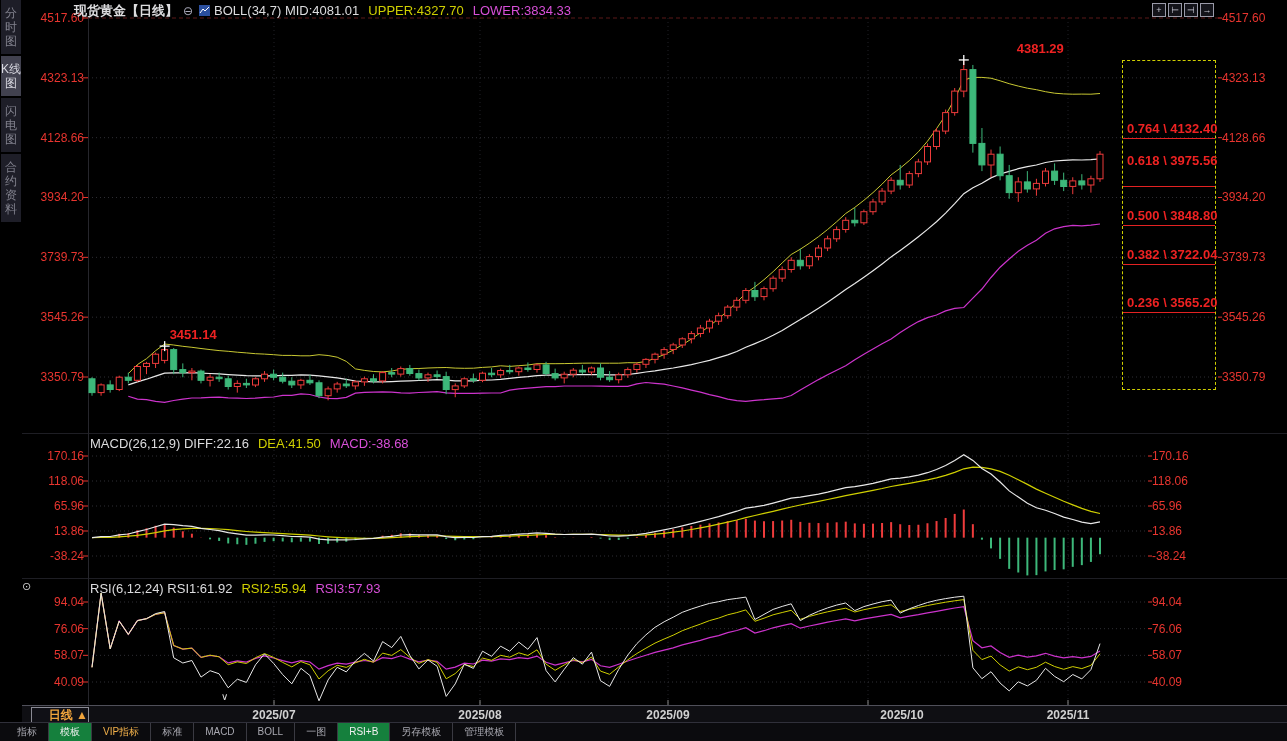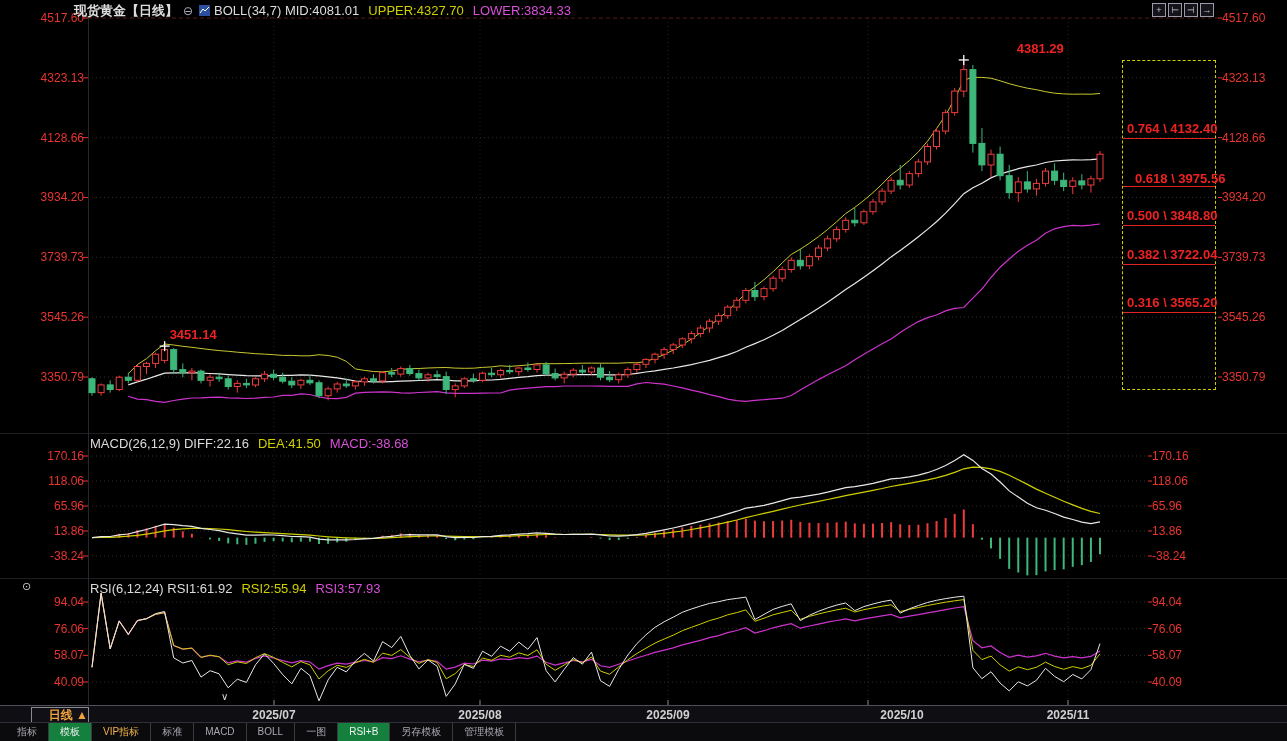--- a/index.html
+++ b/index.html
@@ -460,20 +460,26 @@
       <polyline points="92.0,537.7 101.1,536.7 110.2,536.5 119.2,534.9 128.3,534.0 137.4,531.6 146.5,529.5 155.6,526.7 164.6,524.1 173.7,524.7 182.8,525.7 191.9,526.4 201.0,528.3 210.1,529.5 219.1,530.7 228.2,532.6 237.3,533.9 246.4,535.1 255.5,535.2 264.5,534.9 273.6,535.0 282.7,535.6 291.8,536.5 300.9,536.7 309.9,537.2 319.0,539.2 328.1,539.9 337.2,539.8 346.3,539.9 355.4,539.5 364.4,538.8 373.5,538.4 382.6,537.1 391.7,536.3 400.8,535.0 409.8,534.6 418.9,534.9 428.0,534.8 437.1,534.9 446.2,536.7 455.2,537.6 464.3,537.4 473.4,537.5 482.5,536.7 491.6,536.3 500.6,535.4 509.7,534.9 518.8,534.1 527.9,533.7 537.0,532.8 546.1,533.3 555.1,534.2 564.2,534.5 573.3,534.3 582.4,534.4 591.5,534.1 600.5,534.9 609.6,536.0 618.7,536.2 627.8,535.7 636.9,534.7 645.9,533.4 655.0,531.7 664.1,529.9 673.2,528.0 682.3,525.9 691.4,523.7 700.4,521.4 709.5,519.0 718.6,516.6 727.7,513.9 736.8,511.2 745.8,508.2 754.9,506.9 764.0,505.3 773.1,503.1 782.2,500.7 791.2,498.1 800.3,497.1 809.4,495.7 818.5,494.1 827.6,492.1 836.6,489.9 845.7,487.6 854.8,486.7 863.9,485.1 873.0,483.3 882.1,481.2 891.1,478.8 900.2,478.2 909.3,476.9 918.4,475.2 927.5,472.7 936.5,469.5 945.6,465.5 954.7,460.5 963.8,454.8 972.9,460.4 981.9,468.4 991.0,474.1 1000.1,482.0 1009.2,490.9 1018.3,497.1 1027.4,503.3 1036.4,507.8 1045.5,510.2 1054.6,513.5 1063.7,517.1 1072.8,519.5 1081.8,522.1 1090.9,523.6 1100.0,521.8" fill="none" stroke="#e8e8e8" stroke-width="1.2"></polyline>
       <polyline points="92.0,667.3 101.1,593.2 110.2,648.8 119.2,621.0 128.3,634.4 137.4,620.6 146.5,618.7 155.6,614.3 164.6,612.7 173.7,645.5 182.8,649.1 191.9,648.1 201.0,657.4 210.1,655.3 219.1,656.7 228.2,662.9 237.3,660.9 246.4,662.1 255.5,658.4 264.5,655.9 273.6,658.0 282.7,660.7 291.8,662.9 300.9,660.6 309.9,662.0 319.0,669.1 328.1,665.6 337.2,663.1 346.3,664.1 355.4,662.1 364.4,660.5 373.5,661.8 382.6,657.6 391.7,658.6 400.8,655.8 409.8,659.1 418.9,661.8 428.0,660.1 437.1,661.4 446.2,669.2 455.2,667.1 464.3,663.1 473.4,664.0 482.5,660.1 491.6,661.1 500.6,658.8 509.7,659.6 518.8,657.6 527.9,658.7 537.0,656.1 546.1,662.2 555.1,665.1 564.2,662.8 573.3,660.5 582.4,661.8 591.5,659.3 600.5,665.8 609.6,667.4 618.7,664.2 627.8,661.0 636.9,658.0 645.9,655.2 655.0,652.4 664.1,650.1 673.2,647.8 682.3,644.9 691.4,642.6 700.4,640.3 709.5,637.7 718.6,635.6 727.7,632.7 736.8,630.5 745.8,627.7 754.9,633.1 764.0,630.7 773.1,627.8 782.2,625.7 791.2,623.6 800.3,628.2 809.4,626.0 818.5,624.1 827.6,622.2 836.6,620.5 845.7,618.9 854.8,620.9 863.9,618.9 873.0,617.4 882.1,615.8 891.1,614.4 900.2,617.9 909.3,616.2 918.4,614.7 927.5,612.9 936.5,611.3 945.6,609.7 954.7,608.0 963.8,606.6 972.9,640.6 981.9,647.8 991.0,645.9 1000.1,652.5 1009.2,657.3 1018.3,655.1 1027.4,657.1 1036.4,655.9 1045.5,653.3 1054.6,656.1 1063.7,657.9 1072.8,656.6 1081.8,657.9 1090.9,656.4 1100.0,650.9" fill="none" stroke="#cc33cc" stroke-width="1.2"></polyline>
       <polyline points="92.0,667.3 101.1,593.2 110.2,648.8 119.2,621.0 128.3,634.4 137.4,620.6 146.5,618.7 155.6,614.3 164.6,612.7 173.7,645.5 182.8,649.1 191.9,648.1 201.0,657.4 210.1,655.2 219.1,656.8 228.2,664.7 237.3,661.9 246.4,663.5 255.5,657.7 264.5,653.6 273.6,657.4 282.7,662.4 291.8,666.9 300.9,661.6 309.9,664.8 319.0,679.0 328.1,670.8 337.2,665.3 346.3,667.4 355.4,662.8 364.4,659.3 373.5,662.3 382.6,653.1 391.7,655.4 400.8,649.6 409.8,657.3 418.9,663.4 428.0,659.6 437.1,662.4 446.2,678.8 455.2,673.6 464.3,664.6 473.4,666.5 482.5,658.1 491.6,660.3 500.6,655.3 509.7,657.2 518.8,652.8 527.9,655.5 537.0,649.8 546.1,664.2 555.1,670.3 564.2,665.0 573.3,659.6 582.4,662.6 591.5,657.1 600.5,671.1 609.6,674.3 618.7,666.9 627.8,659.8 636.9,653.5 645.9,648.2 655.0,643.1 664.1,639.0 673.2,635.2 682.3,630.7 691.4,627.3 700.4,624.1 709.5,620.6 718.6,618.1 727.7,614.8 736.8,612.6 745.8,609.9 754.9,621.3 764.0,618.2 773.1,614.8 782.2,612.5 791.2,610.3 800.3,619.3 809.4,616.4 818.5,614.0 827.6,611.8 836.6,609.9 845.7,608.2 854.8,612.0 863.9,609.7 873.0,607.9 882.1,606.2 891.1,604.8 900.2,611.5 909.3,609.4 918.4,607.5 927.5,605.5 936.5,603.8 945.6,602.2 954.7,600.8 963.8,599.6 972.9,650.3 981.9,659.6 991.0,656.1 1000.1,664.9 1009.2,671.1 1018.3,666.9 1027.4,669.7 1036.4,667.3 1045.5,662.2 1054.6,666.5 1063.7,669.3 1072.8,666.6 1081.8,668.6 1090.9,665.3 1100.0,653.8" fill="none" stroke="#cfcf00" stroke-width="1"></polyline>
       <polyline points="92.0,667.3 101.1,593.2 110.2,648.8 119.2,621.0 128.3,634.4 137.4,620.6 146.5,618.7 155.6,613.6 164.6,611.5 173.7,657.8 182.8,663.0 191.9,660.5 201.0,677.1 210.1,670.7 219.1,673.8 228.2,687.8 237.3,679.2 246.4,682.4 255.5,664.8 264.5,653.9 273.6,663.4 282.7,674.6 291.8,683.8 300.9,668.3 309.9,675.5 319.0,700.8 328.1,679.9 337.2,667.3 346.3,671.9 355.4,661.1 364.4,653.4 373.5,661.0 382.6,641.6 391.7,647.6 400.8,636.4 409.8,655.3 418.9,668.9 428.0,659.9 437.1,666.3 446.2,696.4 455.2,683.9 464.3,664.2 473.4,668.4 482.5,651.2 491.6,656.3 500.6,646.2 509.7,651.2 518.8,642.1 527.9,649.3 537.0,637.6 546.1,670.6 555.1,681.9 564.2,669.4 573.3,657.6 582.4,664.2 591.5,652.1 600.5,680.7 609.6,686.4 618.7,669.4 627.8,655.0 636.9,643.6 645.9,634.9 655.0,627.3 664.1,621.8 673.2,617.2 682.3,612.3 691.4,609.0 700.4,606.1 709.5,603.4 718.6,601.7 727.7,599.6 736.8,598.4 745.8,597.1 754.9,619.5 764.0,614.4 773.1,609.4 782.2,606.4 791.2,603.8 800.3,620.7 809.4,615.3 818.5,611.3 827.6,607.9 836.6,605.1 845.7,603.0 854.8,610.6 863.9,606.6 873.0,604.0 882.1,601.7 891.1,600.1 900.2,613.1 909.3,608.8 918.4,605.5 927.5,602.5 936.5,600.3 945.6,598.6 954.7,597.2 963.8,596.2 972.9,667.8 981.9,678.7 991.0,671.7 1000.1,683.1 1009.2,690.9 1018.3,681.8 1027.4,685.9 1036.4,680.3 1045.5,668.3 1054.6,676.4 1063.7,681.7 1072.8,674.5 1081.8,678.9 1090.9,669.7 1100.0,643.6" fill="none" stroke="#e8e8e8" stroke-width="1"></polyline>
       <line x1="159.64864864864865" y1="346.1246646840533" x2="169.64864864864865" y2="346.1246646840533" stroke="#fff" stroke-width="1.3"></line>
       <line x1="164.64864864864865" y1="341.1246646840533" x2="164.64864864864865" y2="351.1246646840533" stroke="#fff" stroke-width="1.3"></line>
       <line x1="958.7837837837837" y1="59.93938173310149" x2="968.7837837837837" y2="59.93938173310149" stroke="#fff" stroke-width="1.3"></line>
       <line x1="963.7837837837837" y1="54.93938173310149" x2="963.7837837837837" y2="64.9393817331015" stroke="#fff" stroke-width="1.3"></line>
     </svg>
 
+  <div id="sidebar">
+      <div class="sb-item">分时图</div>
+      <div class="sb-item sel">K线图</div>
+      <div class="sb-item">闪电图</div>
+      <div class="sb-item">合约资料</div>
+    </div>
 
   <div class="hdr" style="left:74px;top:2px;">
     <span class="w bold">现货黄金【日线】</span><span class="minus-ico">⊖</span><span class="ind-icon"><svg width="11" height="11">
           <rect x="0" y="0" width="11" height="11" fill="#2b4f9e"></rect>
           <polyline points="1,8 4,4 6,6 10,2" stroke="#fff" stroke-width="1" fill="none"></polyline>
         </svg></span><span class="w">BOLL(34,7)</span>
     <span class="w">MID:4081.01</span><span class="y sp">UPPER:4327.70</span><span class="m sp">LOWER:3834.33</span>
   </div>
 
   <div id="toolbar">
@@ -492,27 +498,27 @@
     <span class="w">RSI(6,12,24)</span>
     <span class="w">RSI1:61.92</span><span class="y sp">RSI2:55.94</span><span class="m sp">RSI3:57.93</span>
   </div>
 
   <div id="rsi-toggle">⊙</div>
 
   <div id="fib-box">
       <div class="fib-line" style="top: 76.517px;"></div>
       <div class="fib-lbl" style="top: 59.517px;">0.764 \ 4132.40</div>
       <div class="fib-line" style="top: 124.773px;"></div>
-      <div class="fib-lbl" style="top: 110px; margin-left: 8px;">0.618 \ 3975.56</div>
+      <div class="fib-lbl" style="top: 92px;">0.618 \ 3975.56</div>
       <div class="fib-line" style="top: 163.774px;"></div>
       <div class="fib-lbl" style="top: 146.774px;">0.500 \ 3848.80</div>
       <div class="fib-line" style="top: 202.775px;"></div>
       <div class="fib-lbl" style="top: 185.775px;">0.382 \ 3722.04</div>
       <div class="fib-line" style="top: 251.031px;"></div>
-      <div class="fib-lbl" style="top: 234.031px;">0.316 \ 3565.20</div>
+      <div class="fib-lbl" style="top: 234.031px;">0.236 \ 3565.20</div>
     </div>
 
   <div id="xaxis-row"></div>
   <div id="period-box">日线 ▲</div>
   <div id="v-marker">∨</div>
 
   <div id="tab-row">
       <div class="tab">指标</div>
       <div class="tab sel">模板</div>
       <div class="tab acc">VIP指标</div>

